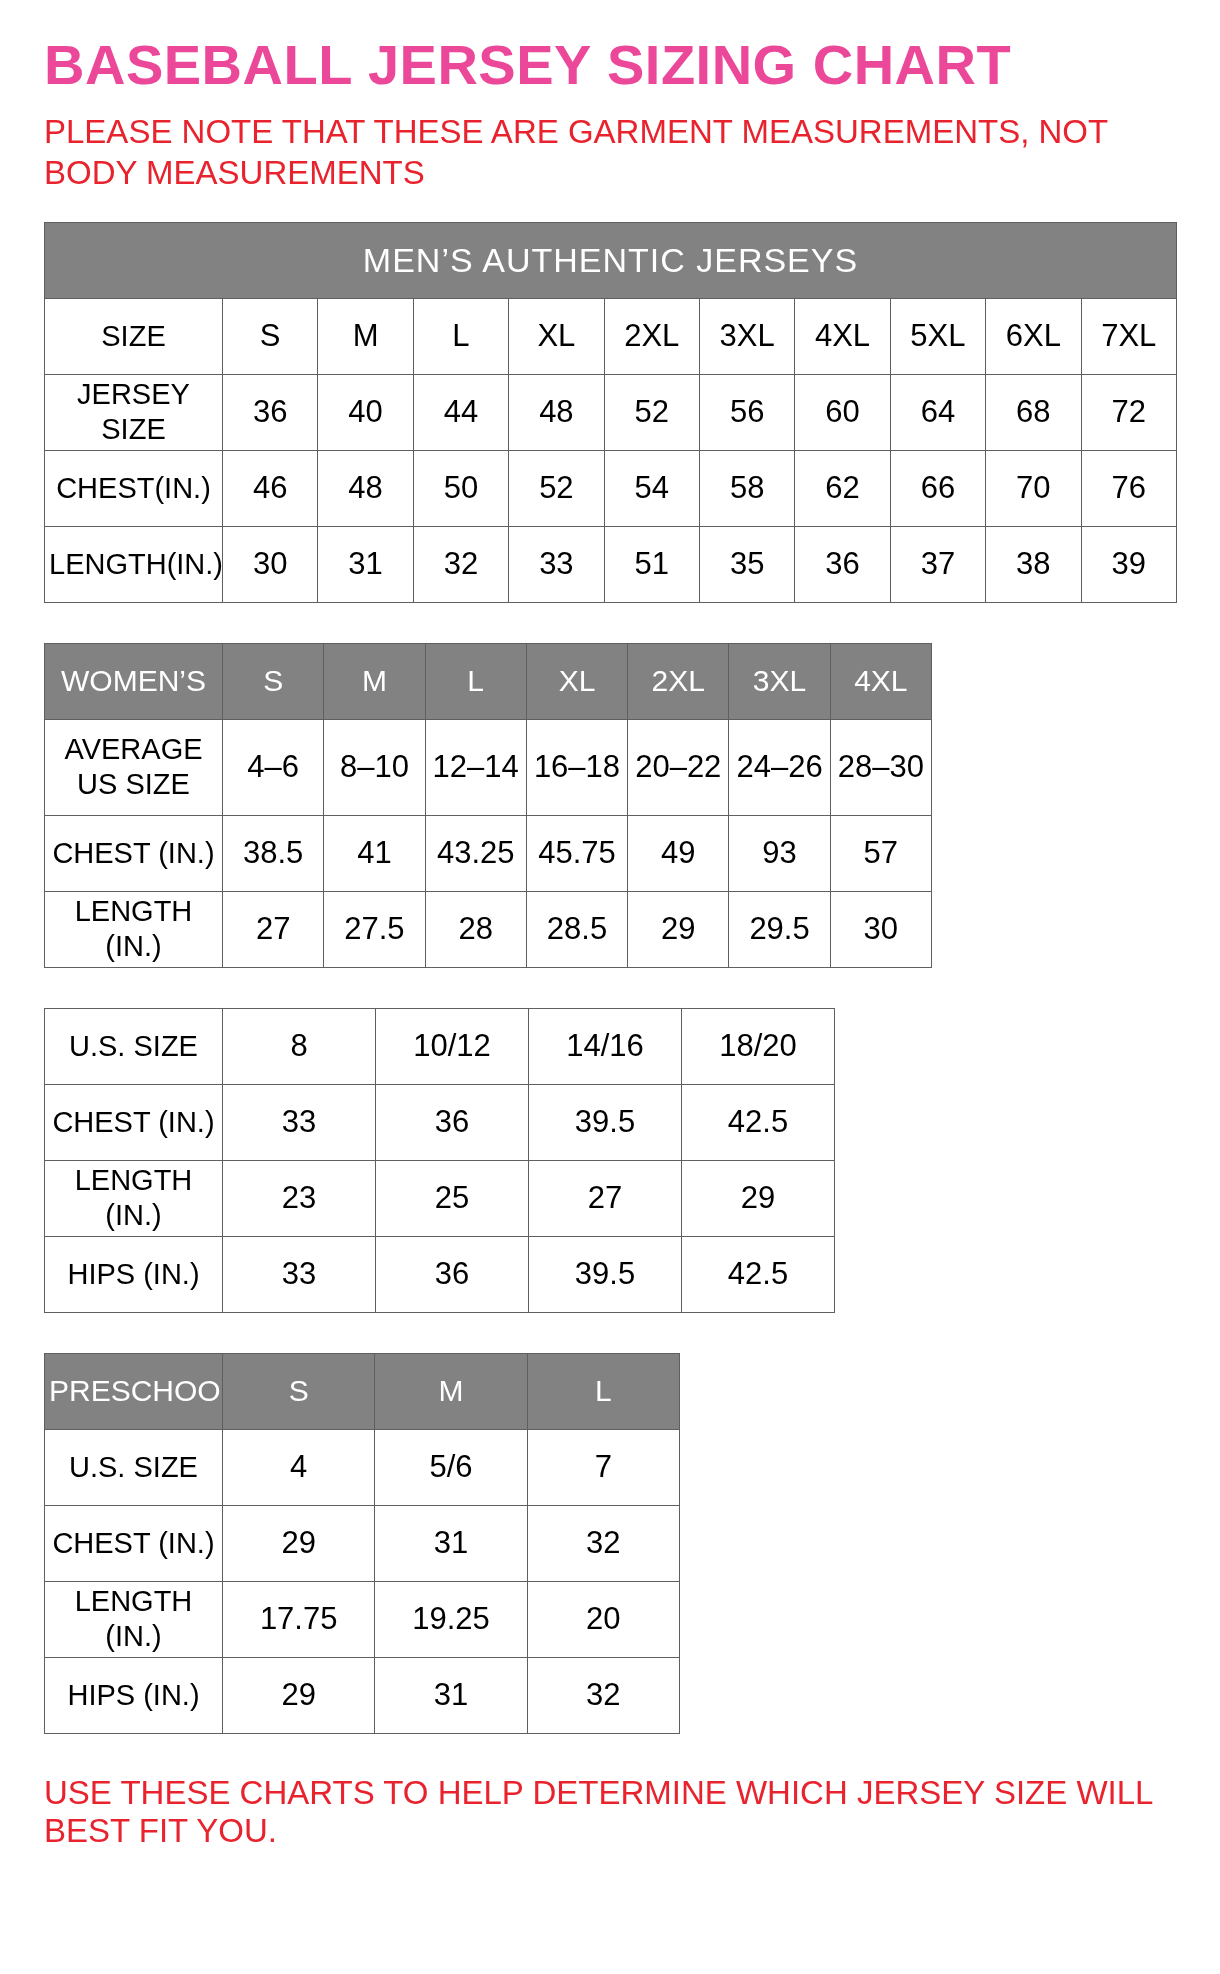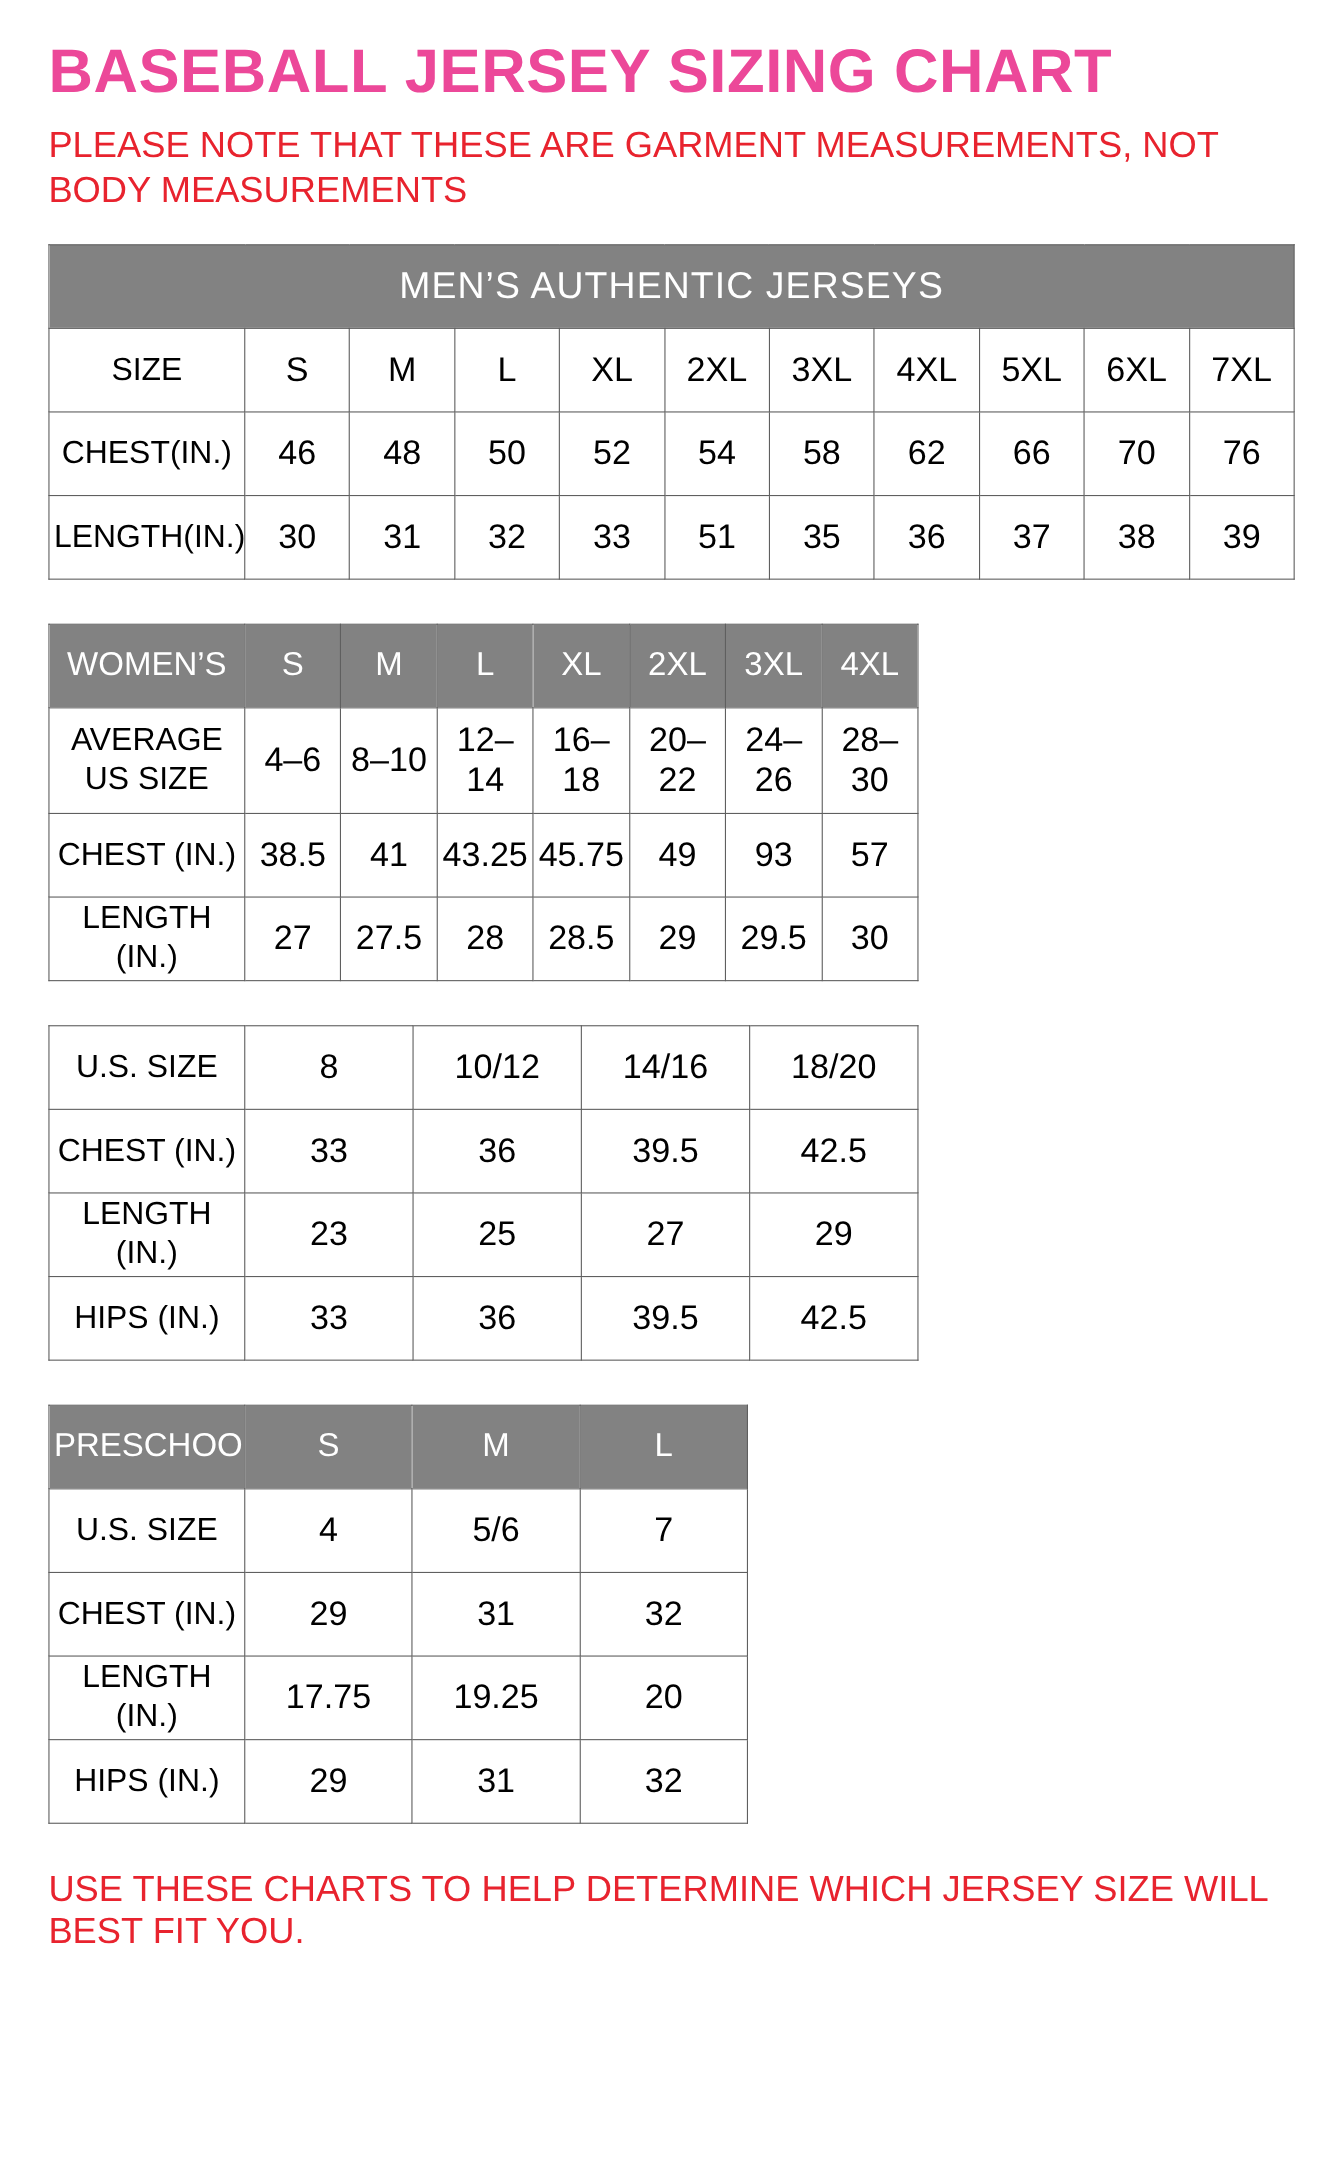--- a/index.html
+++ b/index.html
@@ -63,21 +63,21 @@
   td.val{
     font-size:31px;
   }
   tr.tall td{height:96px;}
   .footer{
     color:var(--red);
     font-size:33px;
     margin:0;
   }
   .men{width:1133px;}
-  .women{width:791px;}
+  .women{width:888px;}
   .boys{width:791px;}
   .preschool{width:636px;}
   col.label-col{width:178px;}
 </style>
 </head>
 <body>
 
 <div class="page">
 
   <h1 class="page-title">BASEBALL JERSEY SIZING CHART</h1>
@@ -109,20 +109,33 @@
       <td class="val">L</td>
       <td class="val">XL</td>
       <td class="val">2XL</td>
       <td class="val">3XL</td>
       <td class="val">4XL</td>
       <td class="val">5XL</td>
       <td class="val">6XL</td>
       <td class="val">7XL</td>
     </tr>
     <tr>
+      <td class="lbl">JERSEY SIZE</td>
+      <td class="val">36</td>
+      <td class="val">40</td>
+      <td class="val">44</td>
+      <td class="val">48</td>
+      <td class="val">52</td>
+      <td class="val">56</td>
+      <td class="val">60</td>
+      <td class="val">64</td>
+      <td class="val">68</td>
+      <td class="val">72</td>
+    </tr>
+    <tr>
       <td class="lbl">CHEST(IN.)</td>
       <td class="val">46</td>
       <td class="val">48</td>
       <td class="val">50</td>
       <td class="val">52</td>
       <td class="val">54</td>
       <td class="val">58</td>
       <td class="val">62</td>
       <td class="val">66</td>
       <td class="val">70</td>

